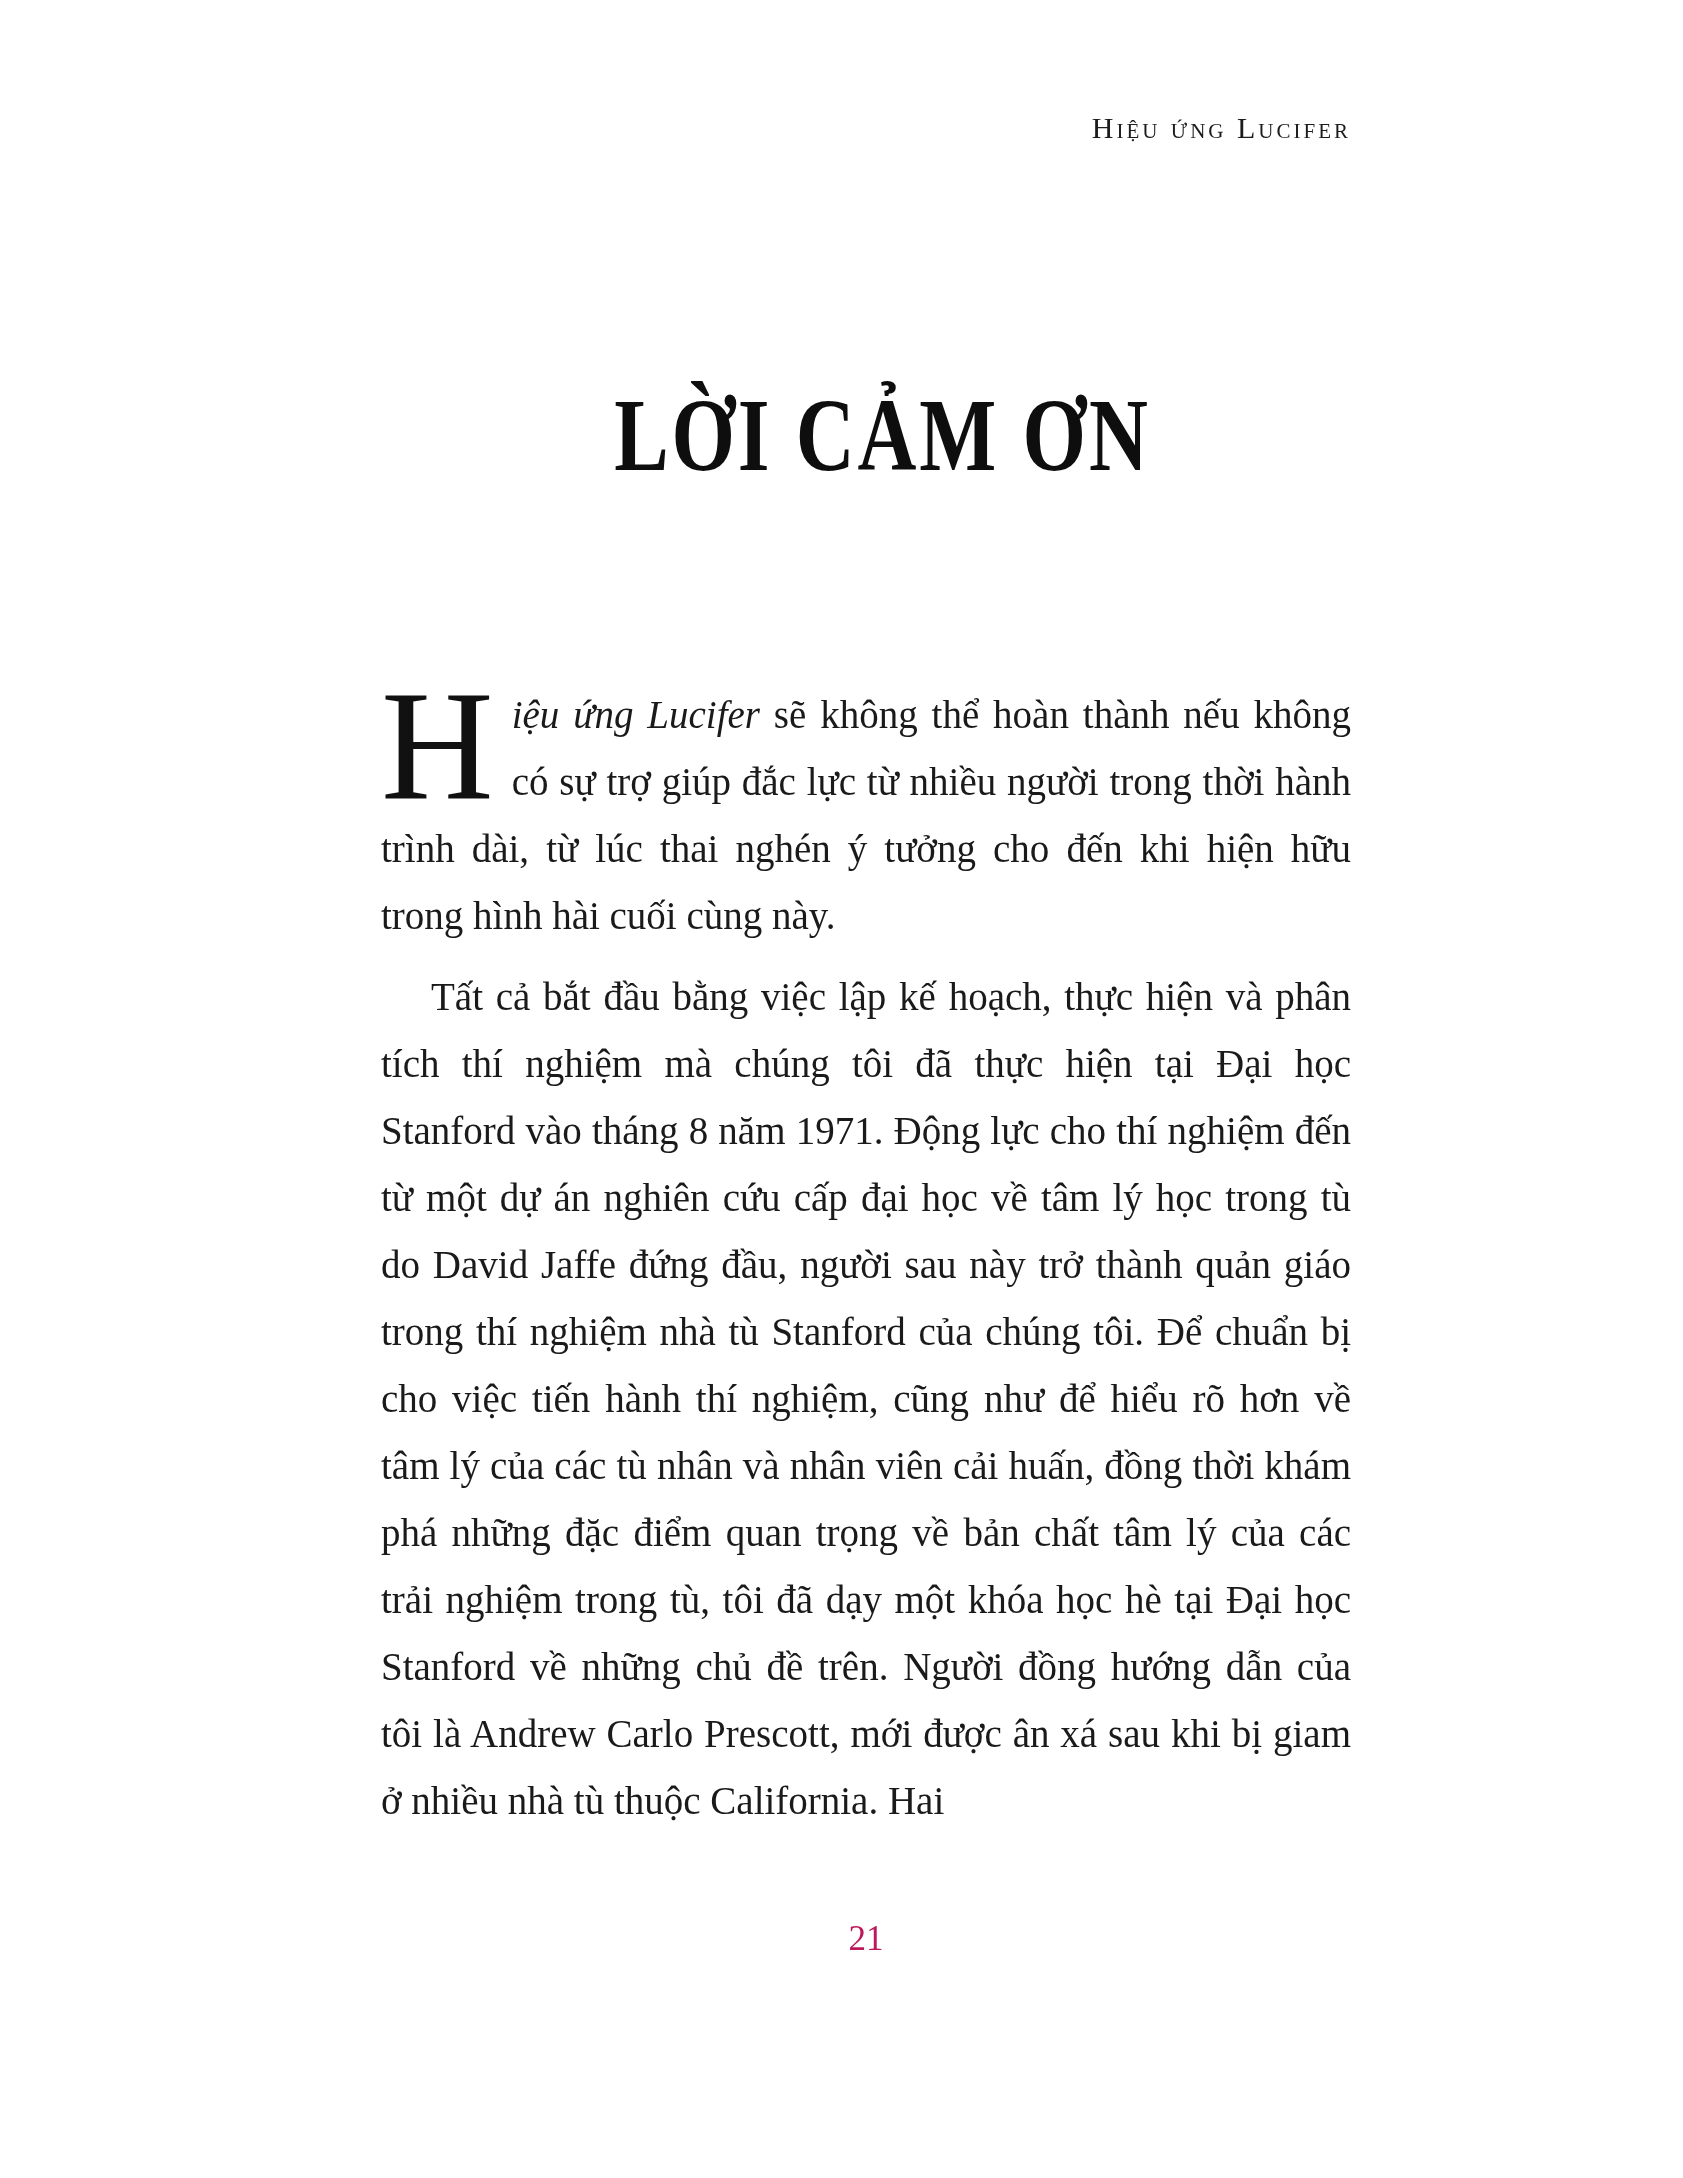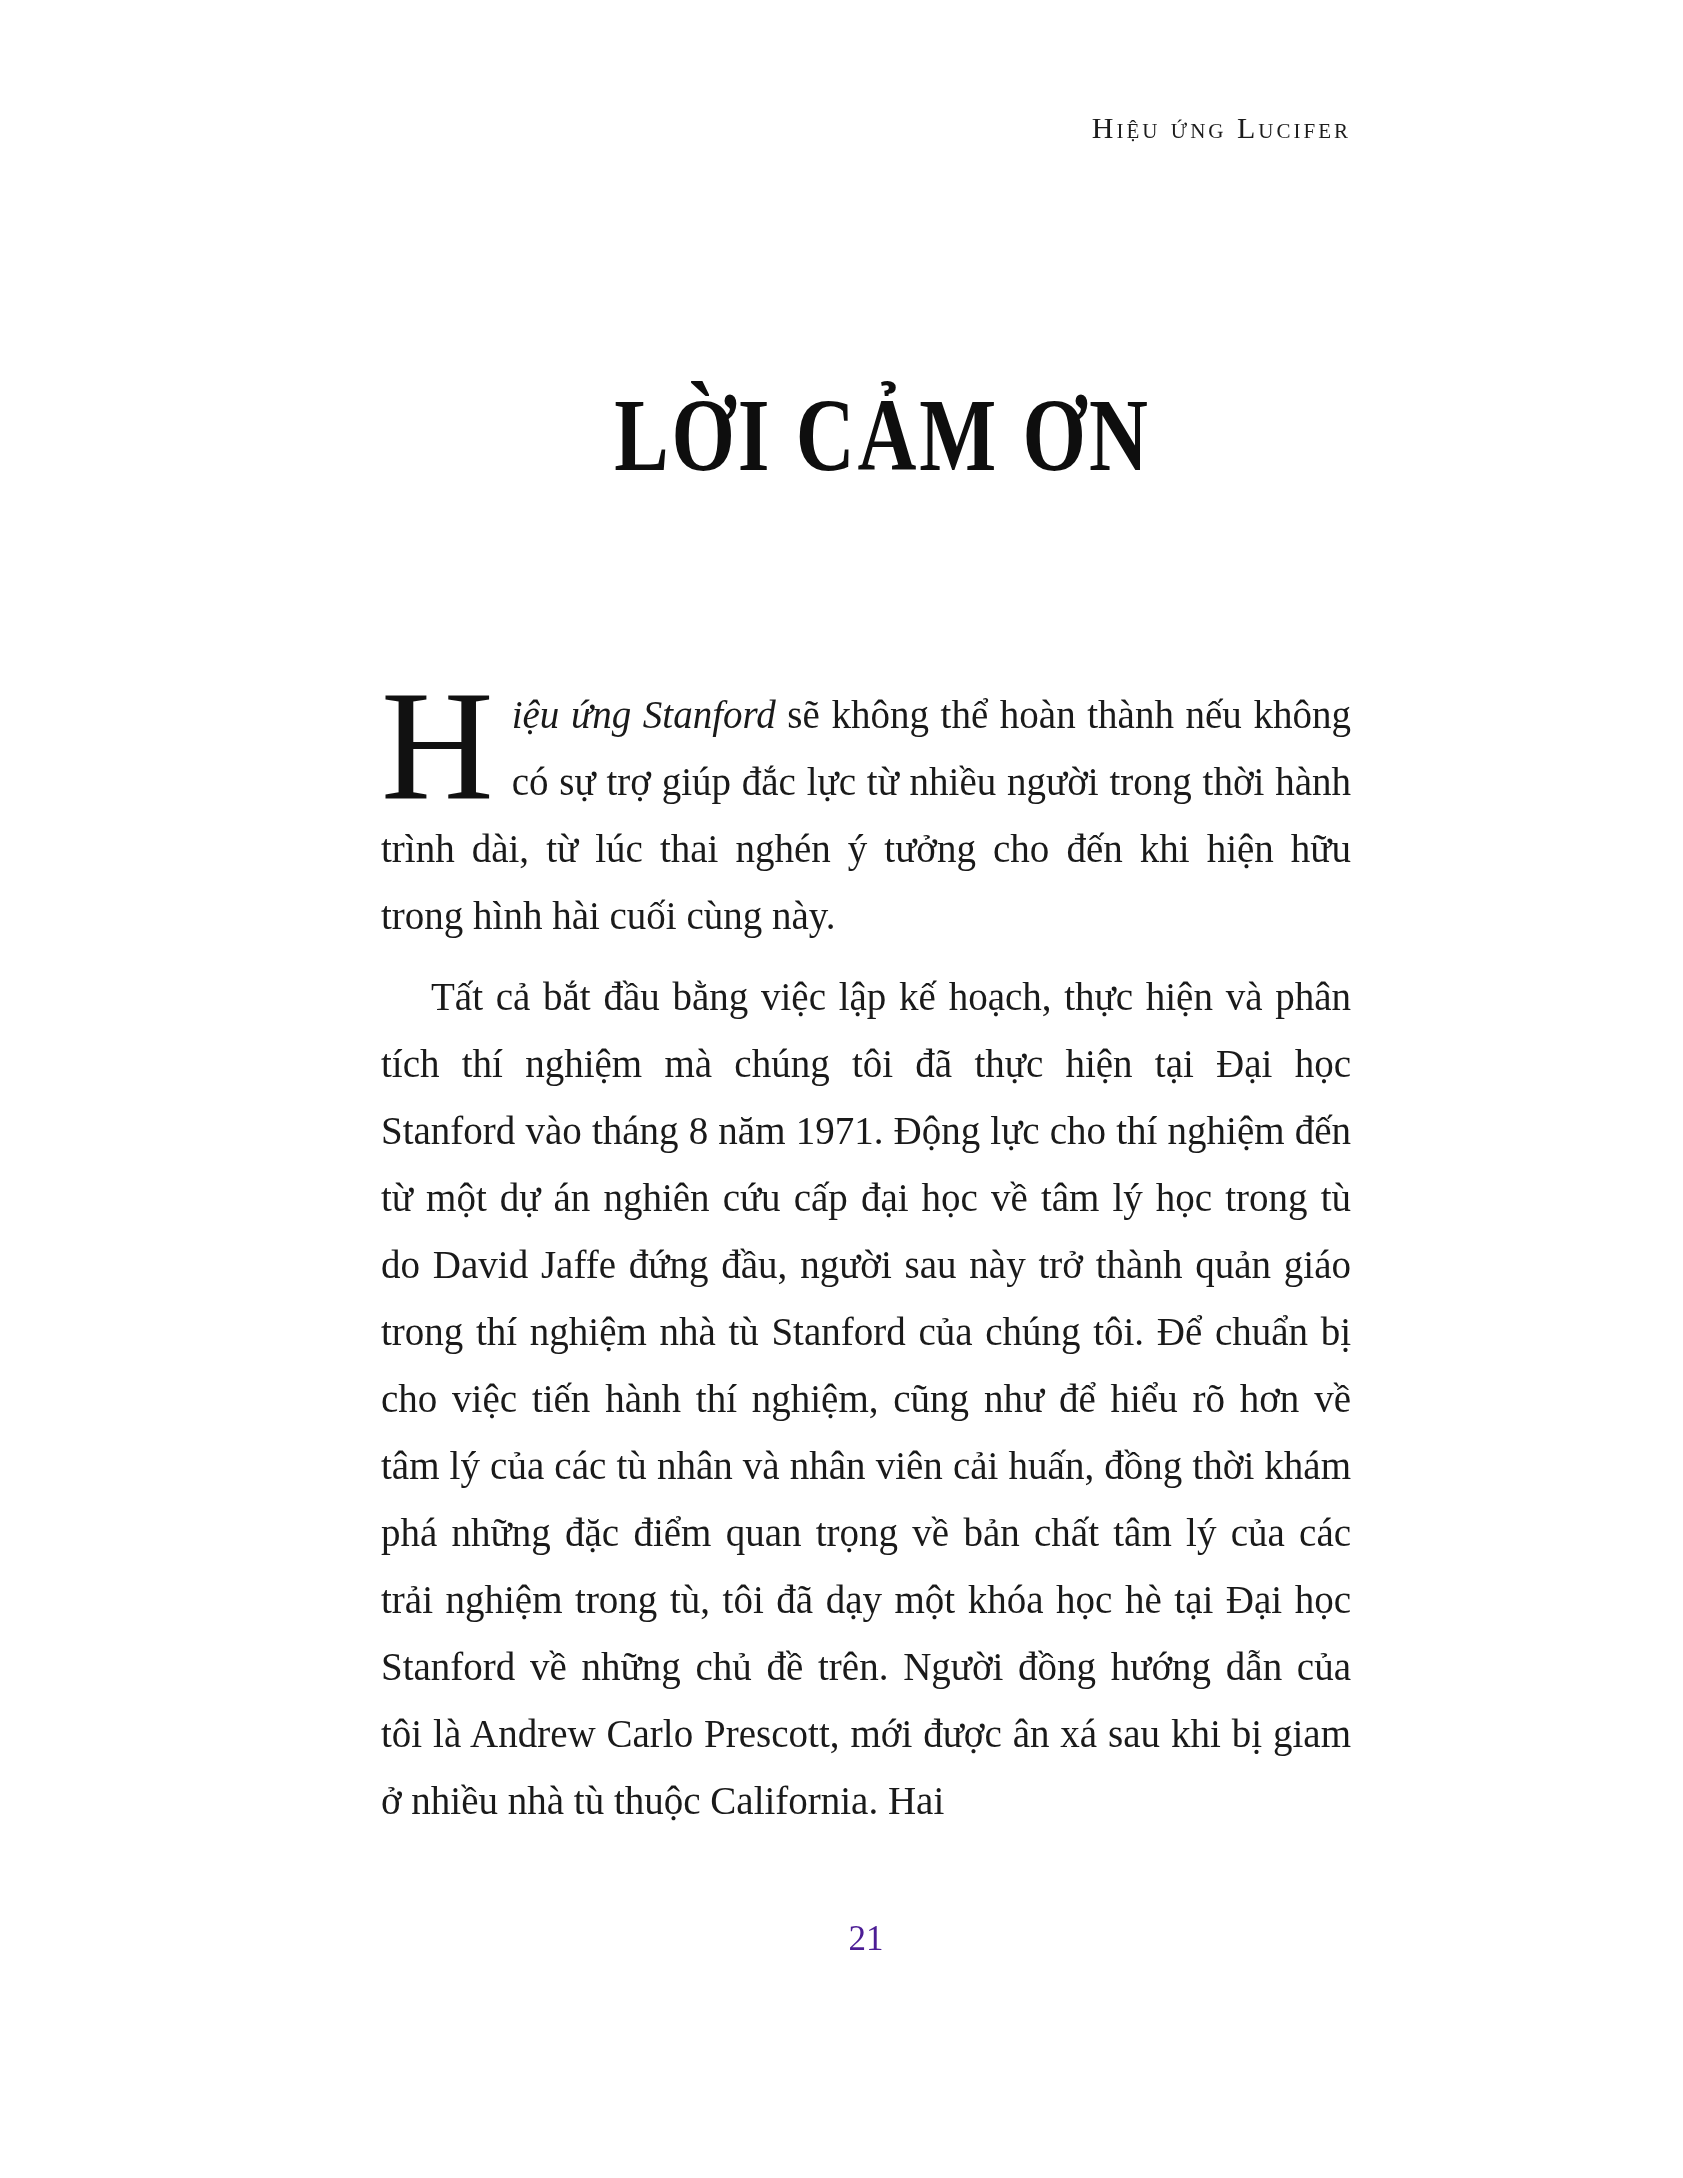--- a/index.html
+++ b/index.html
@@ -86,38 +86,38 @@
   }
 
   
   .page-number {
     position: absolute;
     top: 1919px;
     left: 381px;
     width: 970px;
     text-align: center;
     font-size: 35px;
-    color: #4c1d95;
+    color: #be185d;
   }
 </style>
 </head>
 <body>
 
 <div class="page">
 
   <div class="running-header">Hiệu ứng Lucifer</div>
 
   <div class="chapter-title-wrap">
     <span class="chapter-title">LỜI CẢM ƠN</span>
   </div>
 
   <div class="body-block">
 
     <p class="para">
-      <span class="dropcap">H</span><span class="book-title-italic">iệu ứng Stanford</span><span> sẽ không thể hoàn thành nếu không có sự trợ giúp đắc lực từ nhiều người trong thời hành trình dài, từ lúc thai nghén ý tưởng cho đến khi hiện hữu trong hình hài cuối cùng này.</span>
+      <span class="dropcap">H</span><span class="book-title-italic">iệu ứng Lucifer</span><span> sẽ không thể hoàn thành nếu không có sự trợ giúp đắc lực từ nhiều người trong thời hành trình dài, từ lúc thai nghén ý tưởng cho đến khi hiện hữu trong hình hài cuối cùng này.</span>
     </p>
 
     <p class="para para-indent">Tất cả bắt đầu bằng việc lập kế hoạch, thực hiện và phân tích thí nghiệm mà chúng tôi đã thực hiện tại Đại học Stanford vào tháng 8 năm 1971. Động lực cho thí nghiệm đến từ một dự án nghiên cứu cấp đại học về tâm lý học trong tù do David Jaffe đứng đầu, người sau này trở thành quản giáo trong thí nghiệm nhà tù Stanford của chúng tôi. Để chuẩn bị cho việc tiến hành thí nghiệm, cũng như để hiểu rõ hơn về tâm lý của các tù nhân và nhân viên cải huấn, đồng thời khám phá những đặc điểm quan trọng về bản chất tâm lý của các trải nghiệm trong tù, tôi đã dạy một khóa học hè tại Đại học Stanford về những chủ đề trên. Người đồng hướng dẫn của tôi là Andrew Carlo Prescott, mới được ân xá sau khi bị giam ở nhiều nhà tù thuộc California. Hai</p>
 
   </div>
 
   <div class="page-number">21</div>
 
 </div>
 

